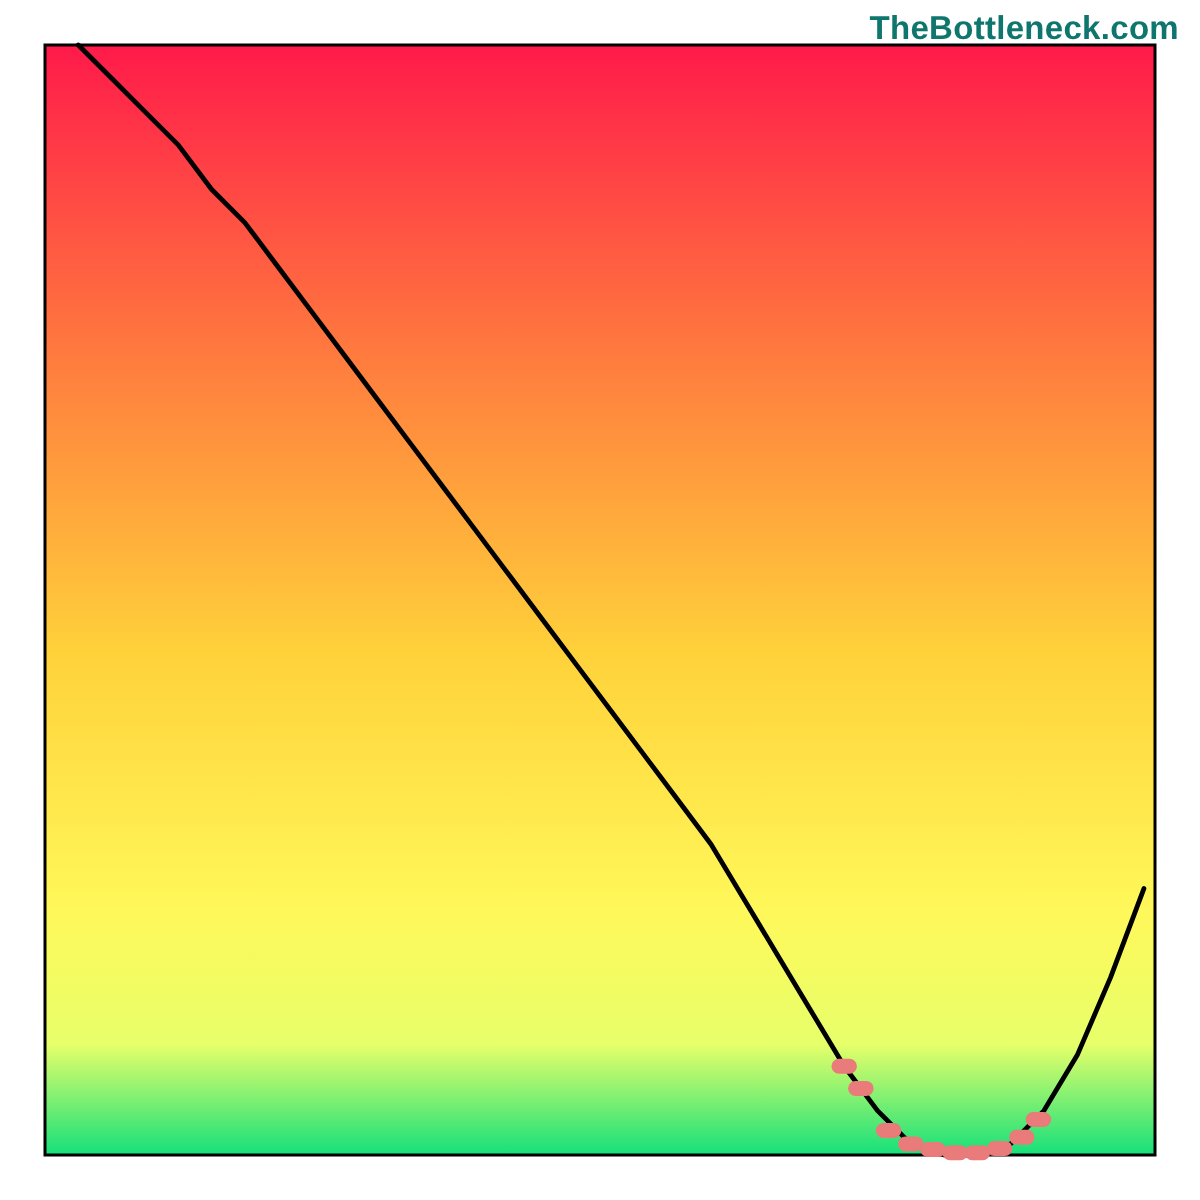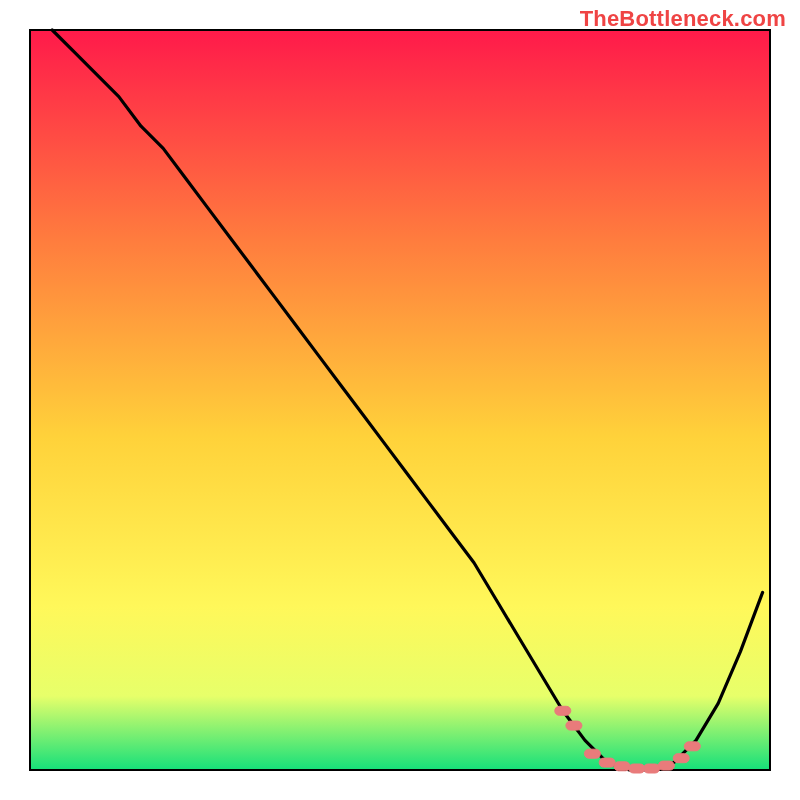--- a/index.html
+++ b/index.html
@@ -15,21 +15,21 @@
     position: relative;
     width: 800px;
     height: 800px;
   }
   .watermark {
     position: absolute;
     top: 6px;
     right: 14px;
     font-size: 22px;
     font-weight: 600;
-    color: #ef4444;
+    color: #0f766e;
     letter-spacing: 0.2px;
   }
   svg.plot {
     position: absolute;
     left: 0;
     top: 0;
     width: 800px;
     height: 800px;
   }
 </style>

